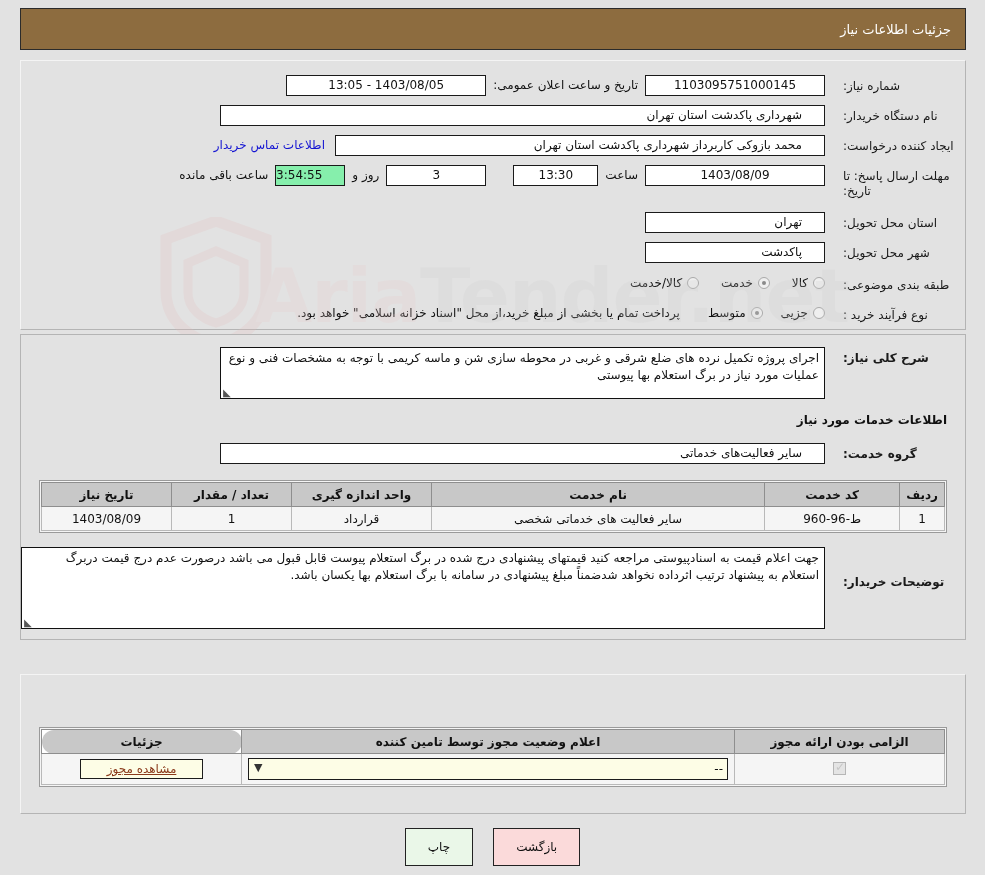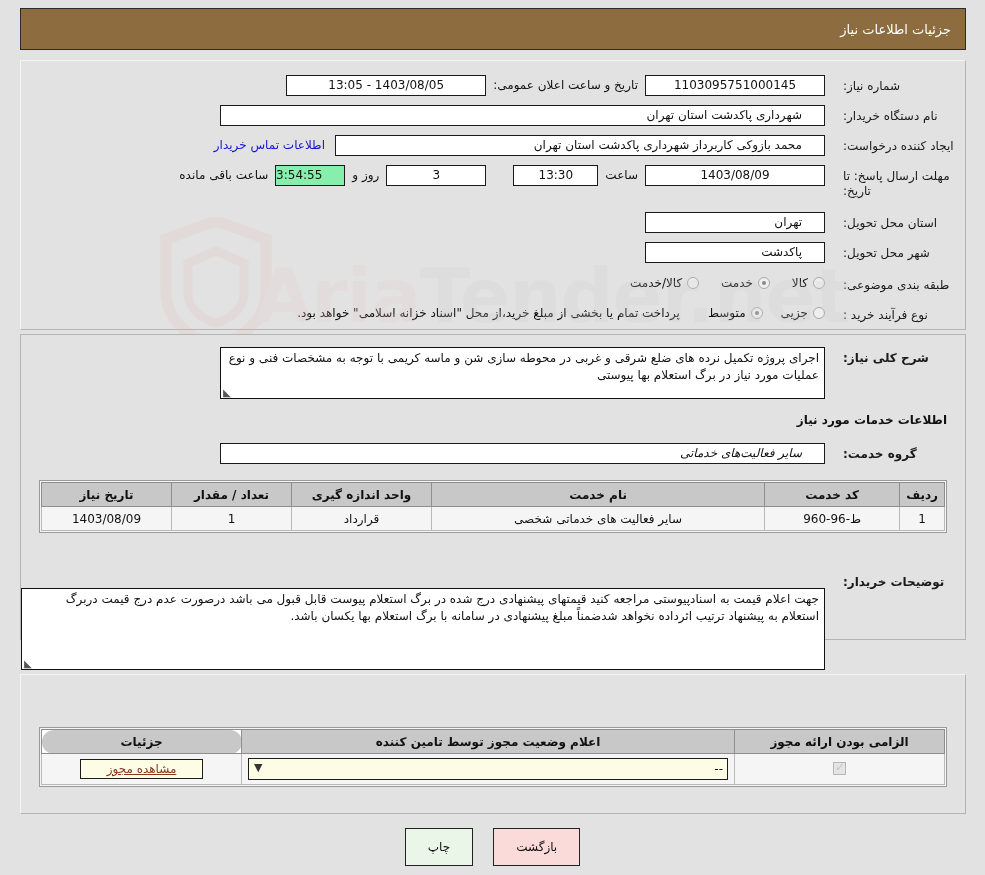--- a/index.html
+++ b/index.html
@@ -287,21 +287,21 @@
       <div class="ta" style="width:605px; height:52px;">
         <span>اجرای پروژه تکمیل نرده های ضلع شرقی و غربی در محوطه سازی شن و ماسه کریمی با توجه به مشخصات فنی و نوع عملیات مورد نیاز در برگ استعلام بها پیوستی</span>
         <span class="grip">◢</span>
       </div>
     </div>
 
     <div style="margin-top:14px;" class="section-head">اطلاعات خدمات مورد نیاز</div>
 
     <div class="row" style="margin-top:16px;">
       <div class="lbl bold">گروه خدمت:</div>
-      <div class="fld" style="width:605px;font-style:italic;">سایر فعالیت‌های خدماتی</div>
+      <div class="fld" style="width:605px;">سایر فعالیت‌های خدماتی</div>
     </div>
 
     <div style="margin:16px 18px 0 18px;">
       <div class="grid-wrap">
         <table class="grid">
           <thead>
             <tr>
               <th style="width:34px;">ردیف</th>
               <th style="width:135px;">کد خدمت</th>
               <th>نام خدمت</th>
@@ -319,21 +319,21 @@
               <td>1</td>
               <td>1403/08/09</td>
             </tr>
           </tbody>
         </table>
       </div>
     </div>
 
     <div class="row" style="margin-top:14px;">
       <div class="lbl bold" style="padding-top:28px;">توضیحات خریدار:</div>
-      <div class="ta" style="width:812px; height:82px;margin-top:41px;">
+      <div class="ta" style="width:812px; height:82px;">
         <span>جهت اعلام قیمت به اسنادپیوستی مراجعه کنید قیمتهای پیشنهادی درج شده در برگ استعلام پیوست قابل قبول می باشد درصورت عدم درج قیمت دربرگ استعلام به پیشنهاد ترتیب اثرداده نخواهد شدضمناً مبلغ پیشنهادی در سامانه با برگ استعلام بها یکسان باشد.</span>
         <span class="grip">◢</span>
       </div>
     </div>
   </div>
 
   <div class="outside-label">اطلاعات مجوزهای ارائه خدمت / کالا</div>
 
   <div class="panel p3">
     <div style="margin:52px 18px 0 18px;">

